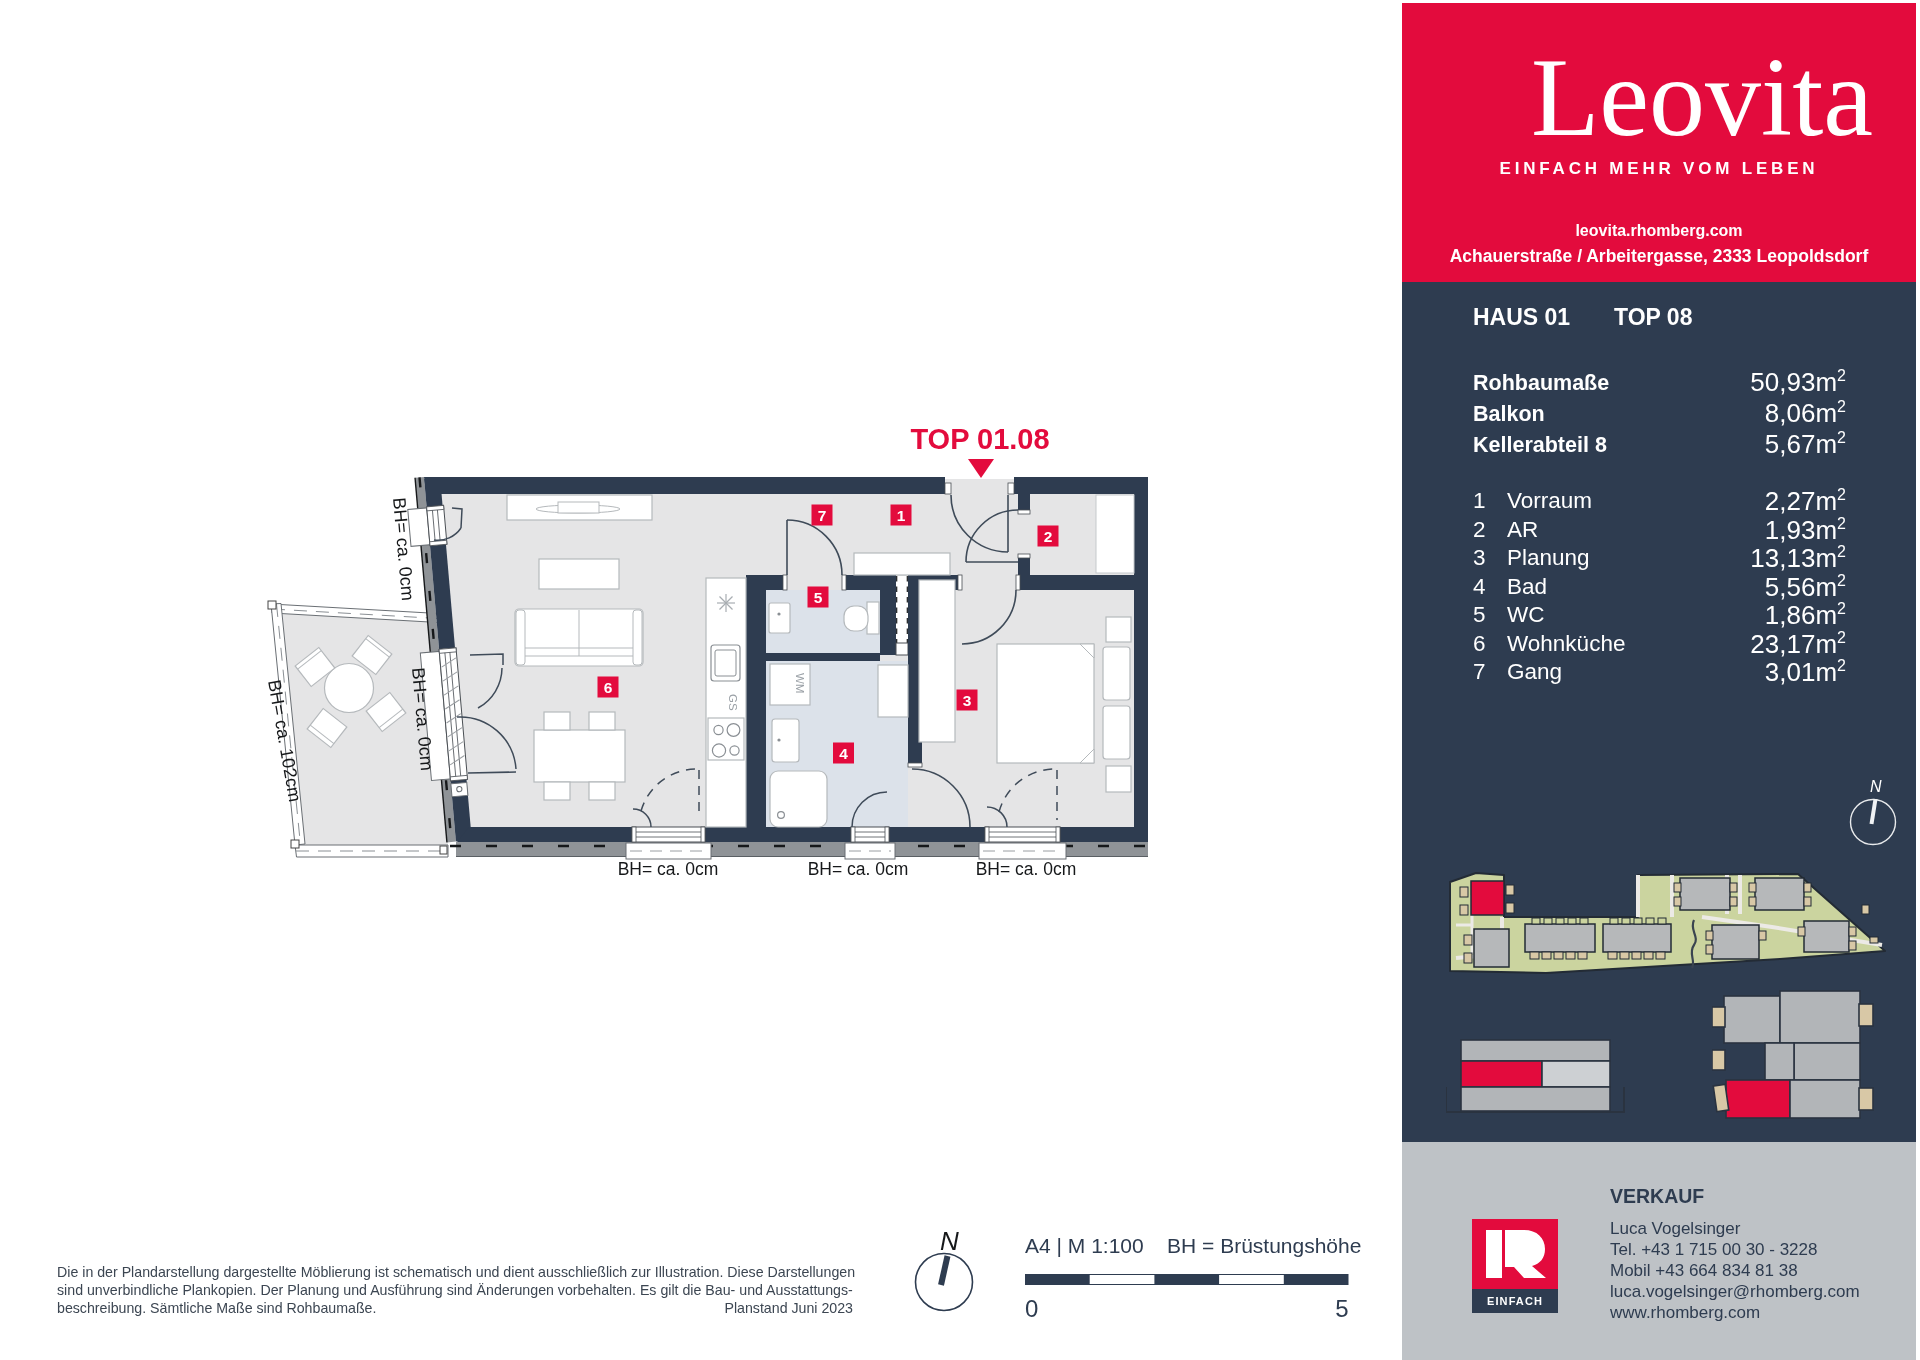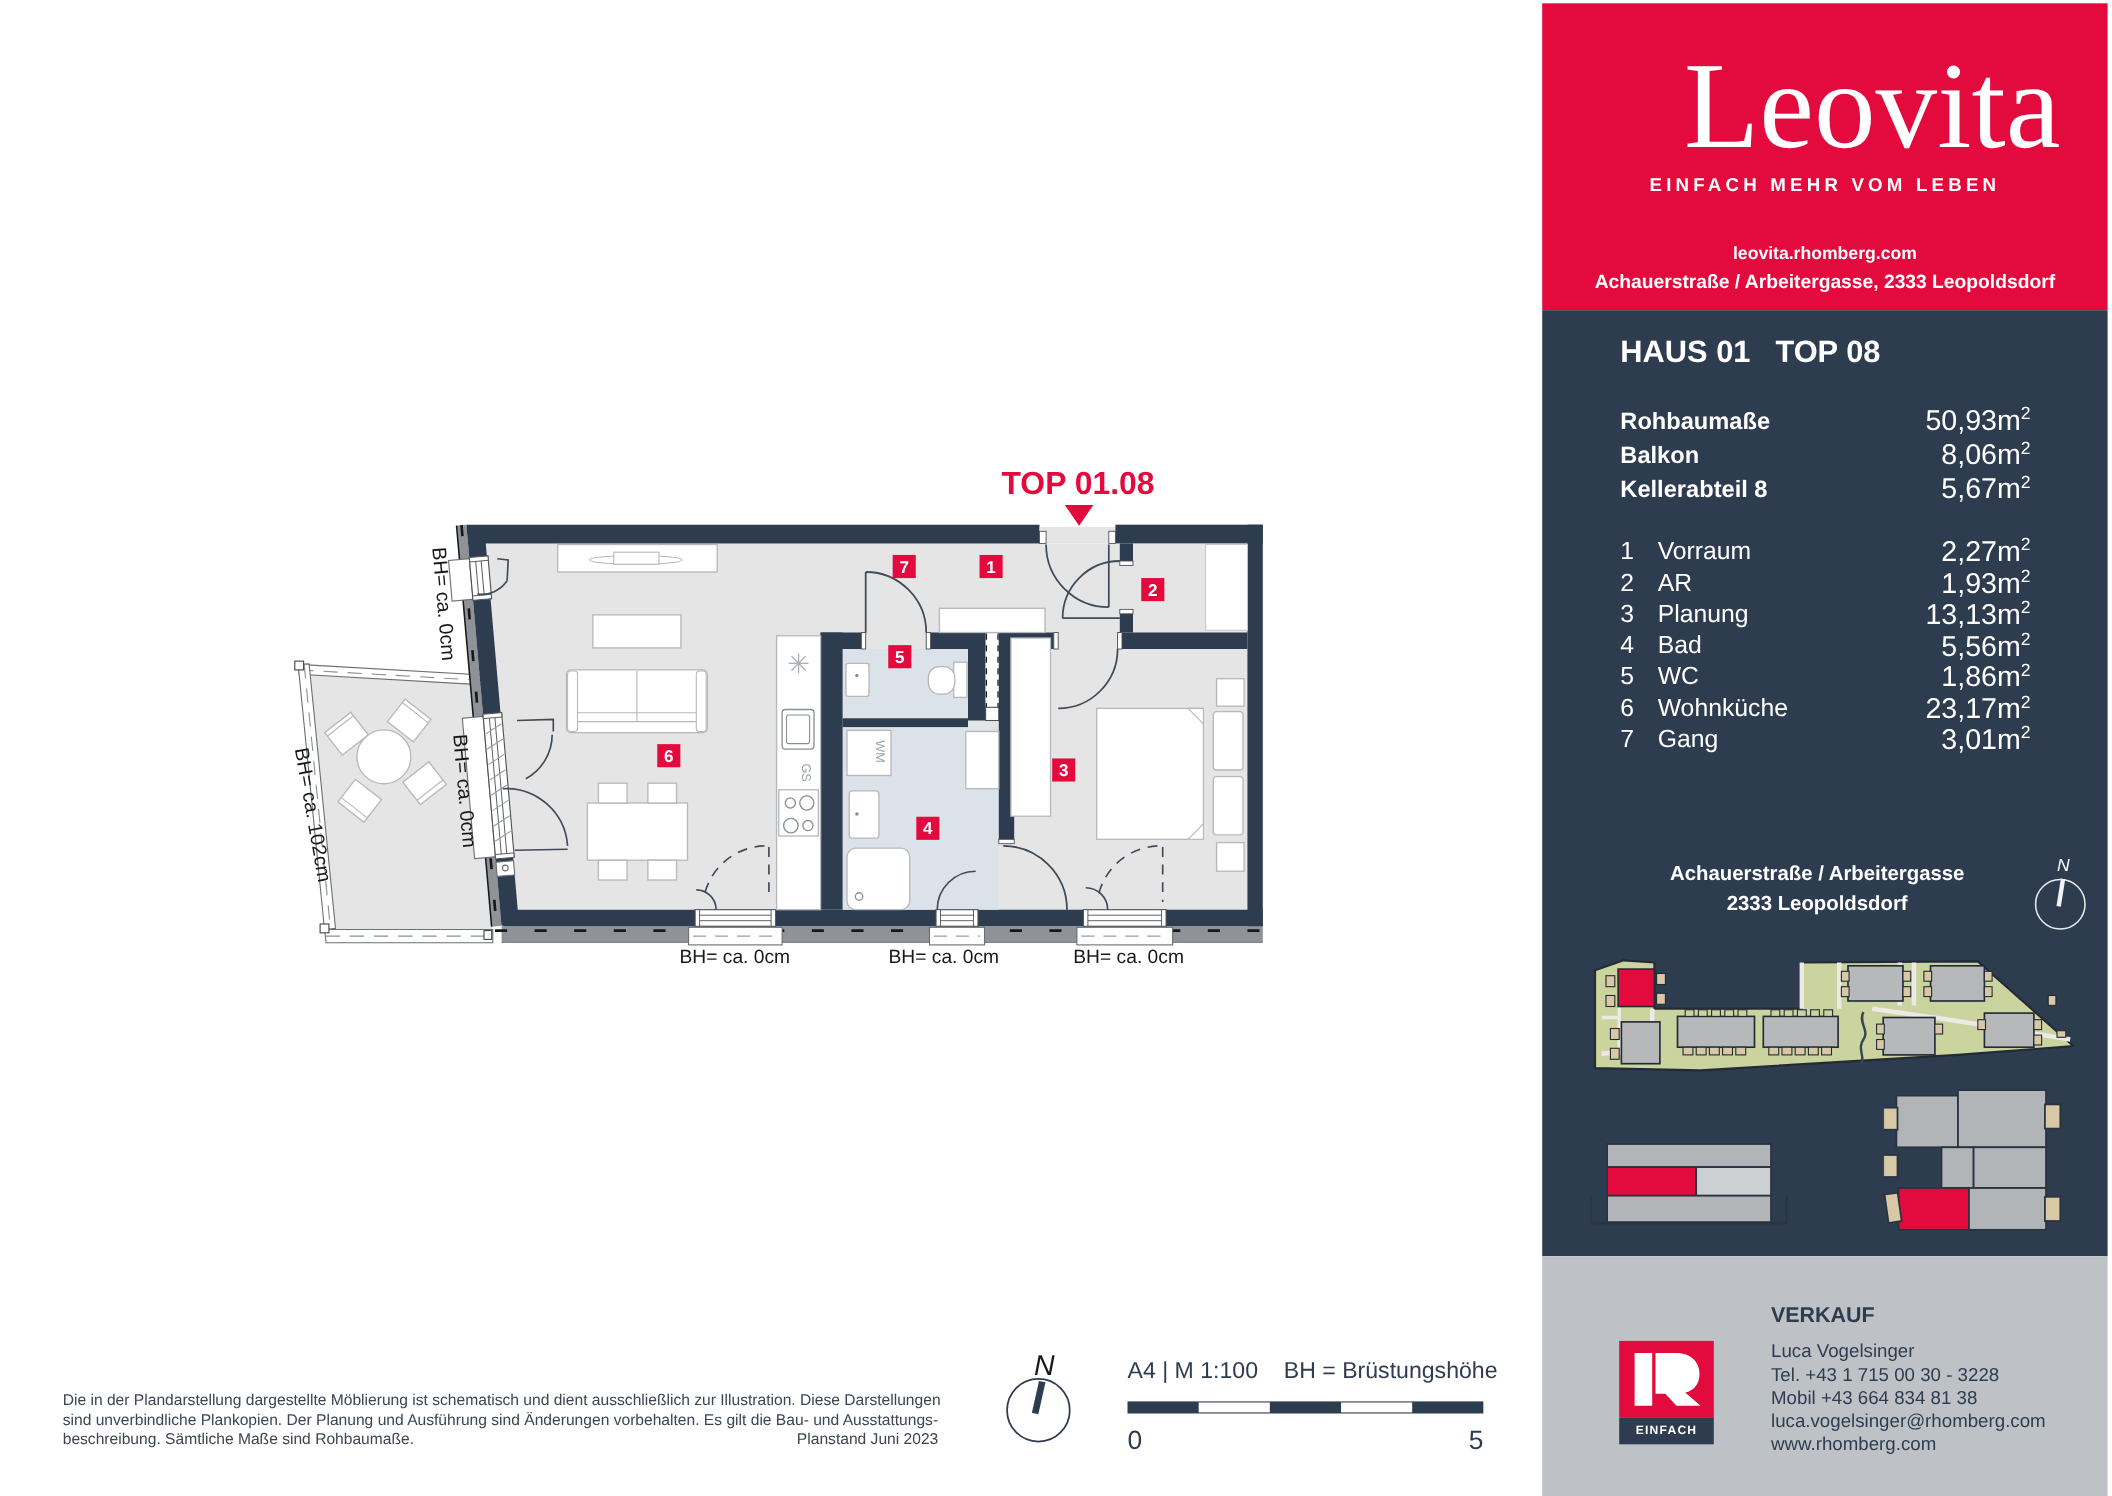--- a/index.html
+++ b/index.html
@@ -7,21 +7,21 @@
         font-family:"Liberation Sans",sans-serif;}
   #plansvg{position:absolute;left:0;top:0;}
   #sidebar{position:absolute;left:1402px;top:3px;width:514px;height:1357px;}
   #sbhead{position:absolute;left:0;top:0;width:514px;height:279px;background:#e30b3d;color:#fff;}
   #sbmain{position:absolute;left:0;top:279px;width:514px;height:860px;background:#2e3c50;color:#fff;}
   #sbfoot{position:absolute;left:0;top:1139px;width:514px;height:218px;background:#bec2c6;}
   .logo{font-family:"Liberation Serif",serif;font-size:112px;color:#fff;text-align:center;padding-left:43px;}
   .tagline{font-size:17px;letter-spacing:3.8px;color:#fff;text-align:center;font-weight:bold;}
   .sbsmall{font-size:16px;font-weight:bold;color:#fff;text-align:center;}
   .sbaddr{font-size:17.5px;font-weight:bold;color:#fff;text-align:center;}
-  .haus{font-size:28px;font-weight:bold;color:#fff;white-space:nowrap;}
+  .haus{font-size:23px;font-weight:bold;color:#fff;white-space:nowrap;}
   .lab{font-size:21.5px;font-weight:bold;color:#fff;white-space:nowrap;}
   .num{font-size:22.5px;color:#fff;white-space:nowrap;}
   .val{font-size:26px;color:#fff;text-align:right;white-space:nowrap;}
   .val sup{font-size:16px;}
   .addr{font-size:18.5px;font-weight:bold;color:#fff;text-align:center;line-height:27px;}
   .verk{font-size:19.5px;font-weight:bold;color:#2e3c50;}
   .contact{font-size:17px;color:#2e3c50;line-height:21px;}
 </style>
 </head>
 <body>
@@ -458,21 +458,20 @@
             <span class="val" style="position:absolute;right:0;top:0;">23,17m<sup>2</sup></span>
           </div>
 
       <div style="position:relative;height:28.5px;">
             <span class="num" style="position:absolute;left:0;top:2px;">7</span>
             <span class="num" style="position:absolute;left:34px;top:2px;">Gang</span>
             <span class="val" style="position:absolute;right:0;top:0;">3,01m<sup>2</sup></span>
           </div>
     </div>
 
-    <div class="addr" style="position:absolute;left:0;top:498px;width:500px;">Achauerstraße / Arbeitergasse<br>2333 Leopoldsdorf</div>
 
     <svg style="position:absolute;left:440px;top:495px;" width="64" height="72" viewBox="0 0 64 72">
       <text x="28" y="15" fill="#fff" font-size="16" font-style="italic" font-family="Liberation Sans,sans-serif">N</text>
       <circle cx="31" cy="45" r="22.5" fill="none" stroke="#e8eaec" stroke-width="1.4"></circle>
       <line x1="29.5" y1="47" x2="33.5" y2="22" stroke="#f0f2f4" stroke-width="4"></line>
     </svg>
 
     <svg style="position:absolute;left:40px;top:583px;" width="450" height="115" viewBox="0 0 450 115">
 
       <path d="M 8 17 L 34 8 L 62 10 L 62 52 L 196 52 L 196 10 L 356 9 L 443 86 L 338 94 L 104 108 L 8 106 Z" fill="#cbd49f" stroke="#232b35" stroke-width="2" stroke-linejoin="round"></path>

